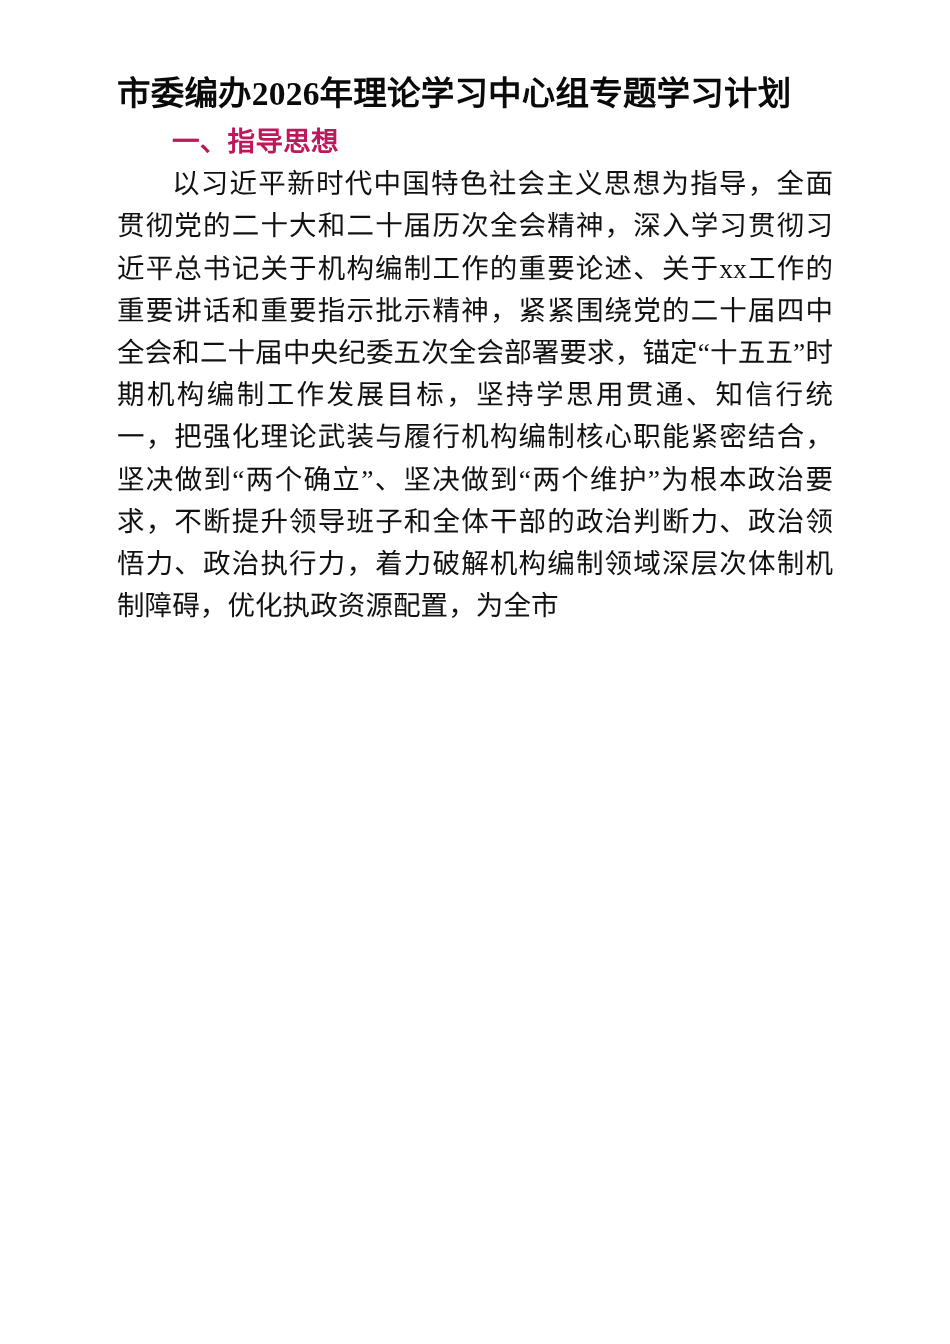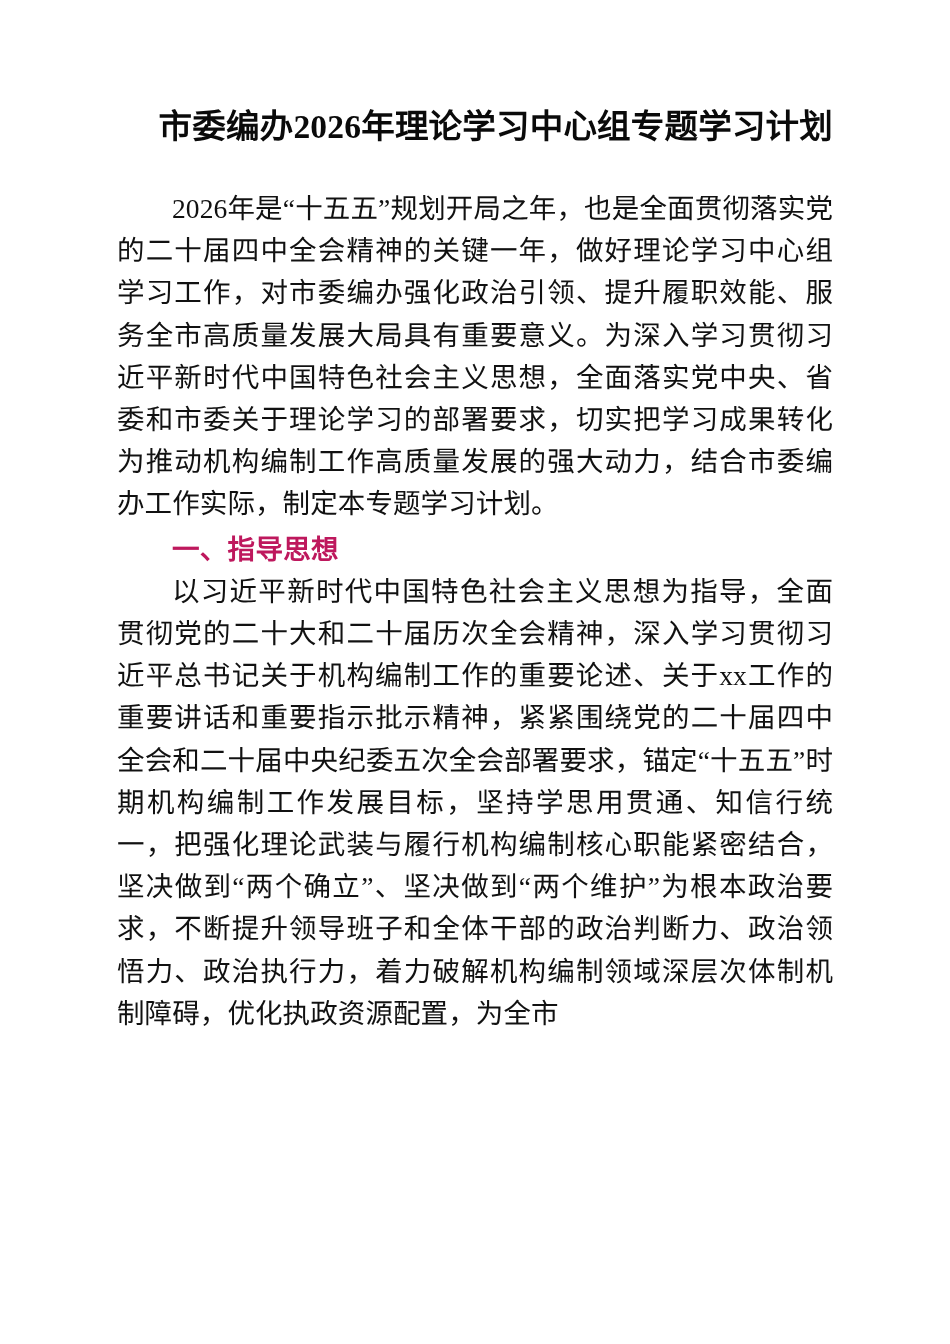--- a/index.html
+++ b/index.html
@@ -31,26 +31,26 @@
   .content {
     position: absolute;
     left: 117px;
     top: 0;
     width: 716px;
   }
 
   
   .doc-title {
     margin: 0;
-    padding-top: 103px;
+    padding-top: 70px;
     font-family: "Liberation Serif", "DejaVu Serif", serif;
     font-weight: bold;
     font-size: 33.5px;
     line-height: 48px;
-    text-align: right;
+    text-align: left;
     letter-spacing: 0.2px;
     color: #0a0a0a;
     word-break: break-all;
   }
 
   
   .body-para {
     margin: 0;
     font-family: "Liberation Serif", "DejaVu Serif", serif;
     font-size: 27.5px;
@@ -89,20 +89,19 @@
   }
 </style>
 </head>
 <body>
 
 <div class="page">
   <div class="content">
 
     <h1 class="doc-title">市委编办2026年理论学习中心组专题学习计划</h1>
 
-    <p class="body-para para-gap-top">2026年是“十五五”规划开局之年，也是全面贯彻落实党的二十届四中全会精神的关键一年，做好理论学习中心组学习工作，对市委编办强化政治引领、提升履职效能、服务全市高质量发展大局具有重要意义。为深入学习贯彻习近平新时代中国特色社会主义思想，全面落实党中央、省委和市委关于理论学习的部署要求，切实把学习成果转化为推动机构编制工作高质量发展的强大动力，结合市委编办工作实际，制定本专题学习计划。</p>
 
     <h2 class="section-heading heading-gap-top">一、指导思想</h2>
 
     <p class="body-para after-heading">以习近平新时代中国特色社会主义思想为指导，全面贯彻党的二十大和二十届历次全会精神，深入学习贯彻习近平总书记关于机构编制工作的重要论述、关于xx工作的重要讲话和重要指示批示精神，紧紧围绕党的二十届四中全会和二十届中央纪委五次全会部署要求，锚定“十五五”时期机构编制工作发展目标，坚持学思用贯通、知信行统一，把强化理论武装与履行机构编制核心职能紧密结合，坚决做到“两个确立”、坚决做到“两个维护”为根本政治要求，不断提升领导班子和全体干部的政治判断力、政治领悟力、政治执行力，着力破解机构编制领域深层次体制机制障碍，优化执政资源配置，为全市</p>
 
   </div>
 </div>
 
 </body></html>

